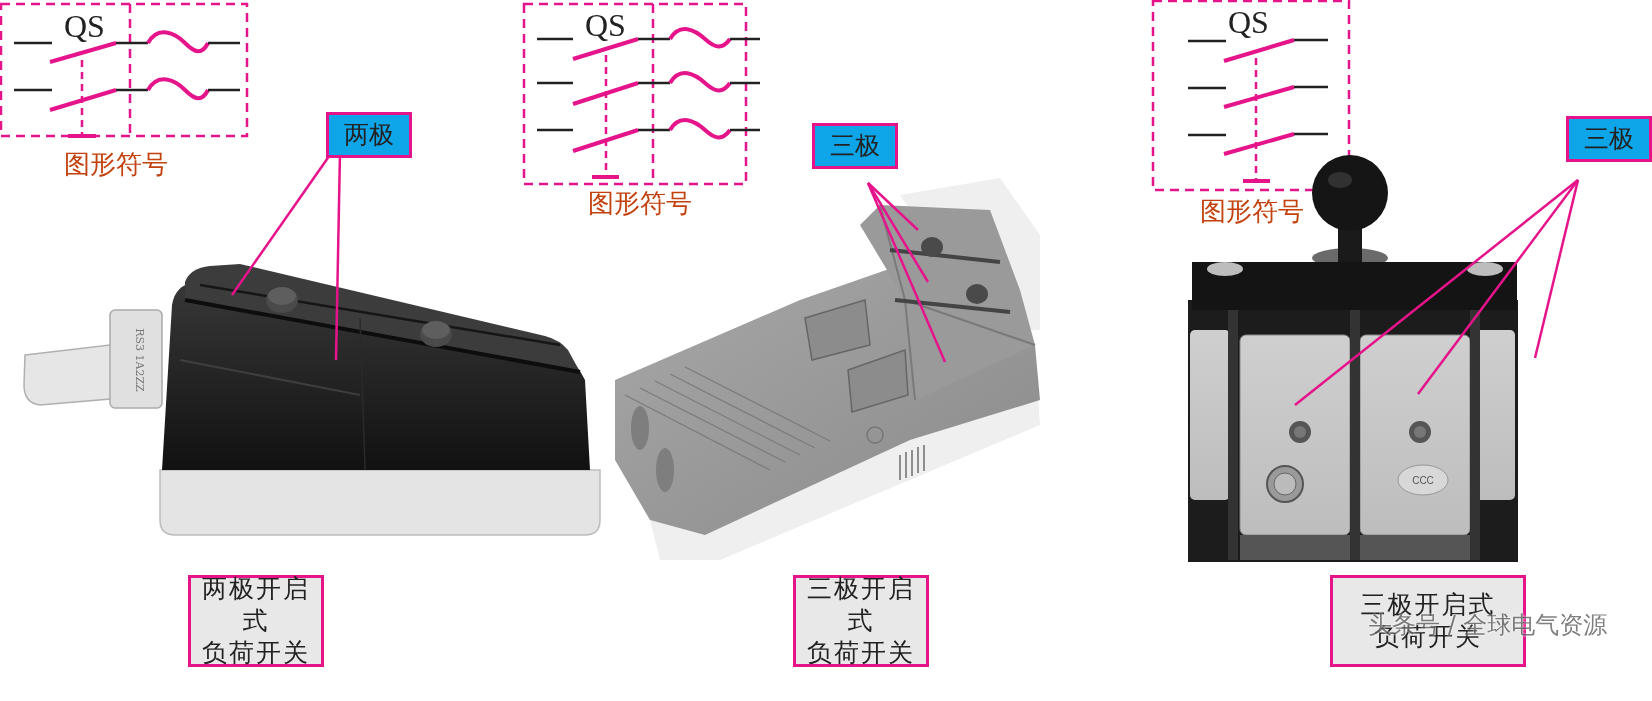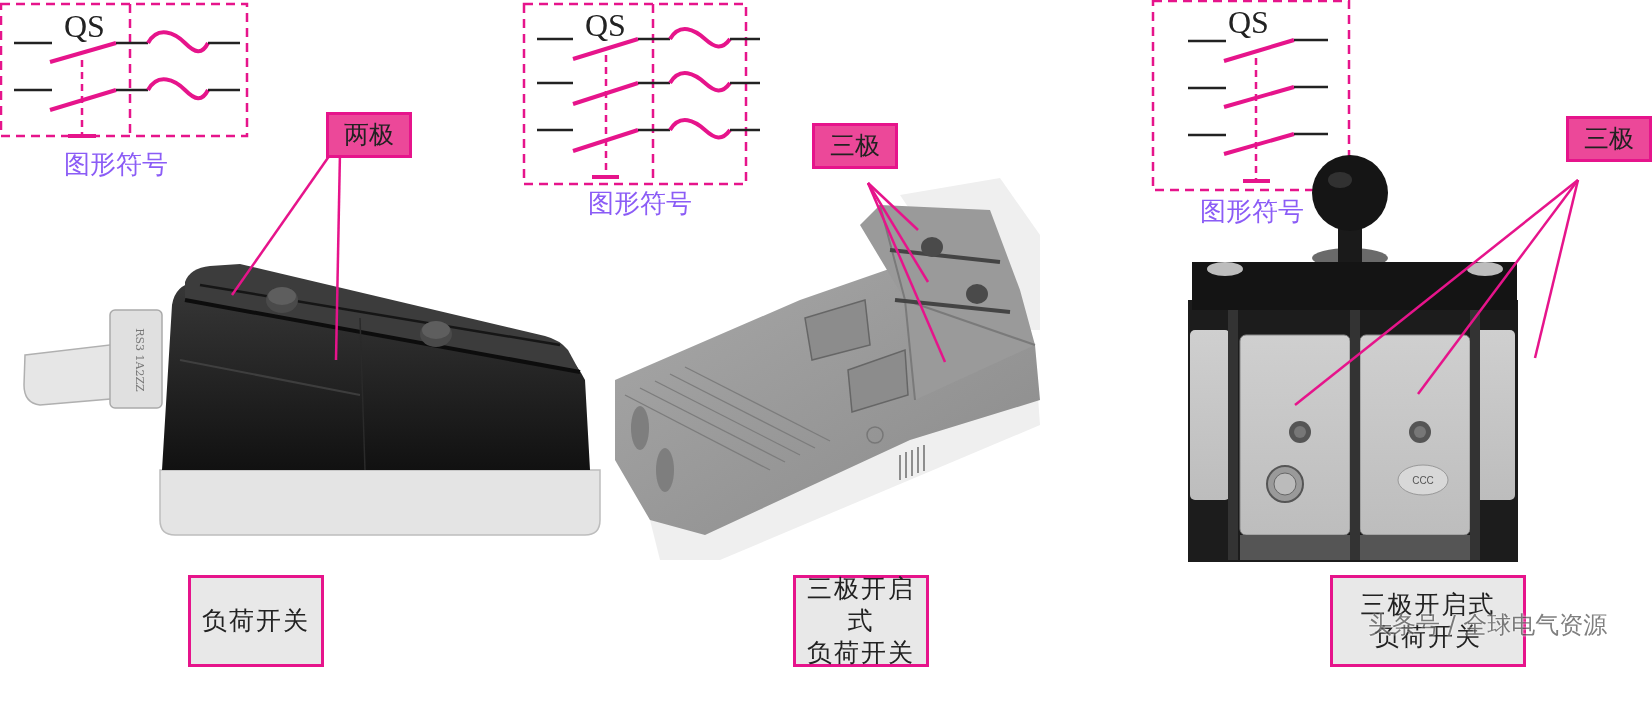--- a/index.html
+++ b/index.html
@@ -1,20 +1,20 @@
 <!DOCTYPE html>
 <html><head>
 <meta charset="utf-8">
 <style>
   html,body{margin:0;padding:0;background:#ffffff;}
   body{width:1652px;height:701px;position:relative;overflow:hidden;font-family:"DejaVu Serif","Liberation Serif",serif;color:#1a1a1a;}
   .abs{position:absolute;}
-  .sym-label{font-family:Liberation Sans, sans-serif;font-size:26px;color:#8b5cf6;text-align:center;}
+  .sym-label{font-family:Liberation Sans, sans-serif;font-size:26px;color:#c2410c;text-align:center;}
   .qs{font-family:"Liberation Serif","DejaVu Serif",serif;font-size:32px;color:#222;}
-  .callout{position:absolute;background:#ec4899;border:3px solid #e6148b;font-size:25px;text-align:center;line-height:40px;color:#222;font-family:"DejaVu Serif","Liberation Serif",serif;}
+  .callout{position:absolute;background:#0ea5e9;border:3px solid #e6148b;font-size:25px;text-align:center;line-height:40px;color:#222;font-family:"DejaVu Serif","Liberation Serif",serif;}
   .caption{position:absolute;background:#e8e8e8;border:3px solid #e6148b;font-size:25px;text-align:center;color:#222;display:flex;flex-direction:column;justify-content:center;line-height:32px;letter-spacing:2px;font-family:"DejaVu Serif","Liberation Serif",serif;}
   .watermark{position:absolute;font-family:"DejaVu Sans","Liberation Sans",sans-serif;font-size:24px;color:#555;opacity:0.75;text-shadow:0 0 2px #fff,0 0 2px #fff;}
   svg{position:absolute;left:0;top:0;}
 </style>
 </head>
 <body>
 
 <svg width="1652" height="701" viewBox="0 0 1652 701">
   <defs>
     <linearGradient id="bakelite" x1="0" y1="0" x2="0" y2="1">
@@ -214,20 +214,21 @@
     <line x1="1578" y1="180" x2="1295" y2="405"></line>
     <line x1="1578" y1="180" x2="1418" y2="394"></line>
     <line x1="1578" y1="180" x2="1535" y2="358"></line>
   </g>
 </svg>
 
 <div class="abs qs" style="left:64px;top:8px;">QS</div>
 <div class="abs sym-label" style="left:64px;top:147px;">图形符号</div>
 <div class="callout" style="left:326px;top:112px;width:80px;height:40px;">两极</div>
 <div class="caption" style="left:188px;top:575px;width:130px;height:86px;">
+  <span>两极开启式</span>
   <span>负荷开关</span>
 </div>
 
 <div class="abs qs" style="left:585px;top:7px;">QS</div>
 <div class="abs sym-label" style="left:588px;top:186px;">图形符号</div>
 <div class="callout" style="left:812px;top:123px;width:80px;height:40px;">三极</div>
 <div class="caption" style="left:793px;top:575px;width:130px;height:86px;">
   <span>三极开启式</span>
   <span>负荷开关</span>
 </div>

